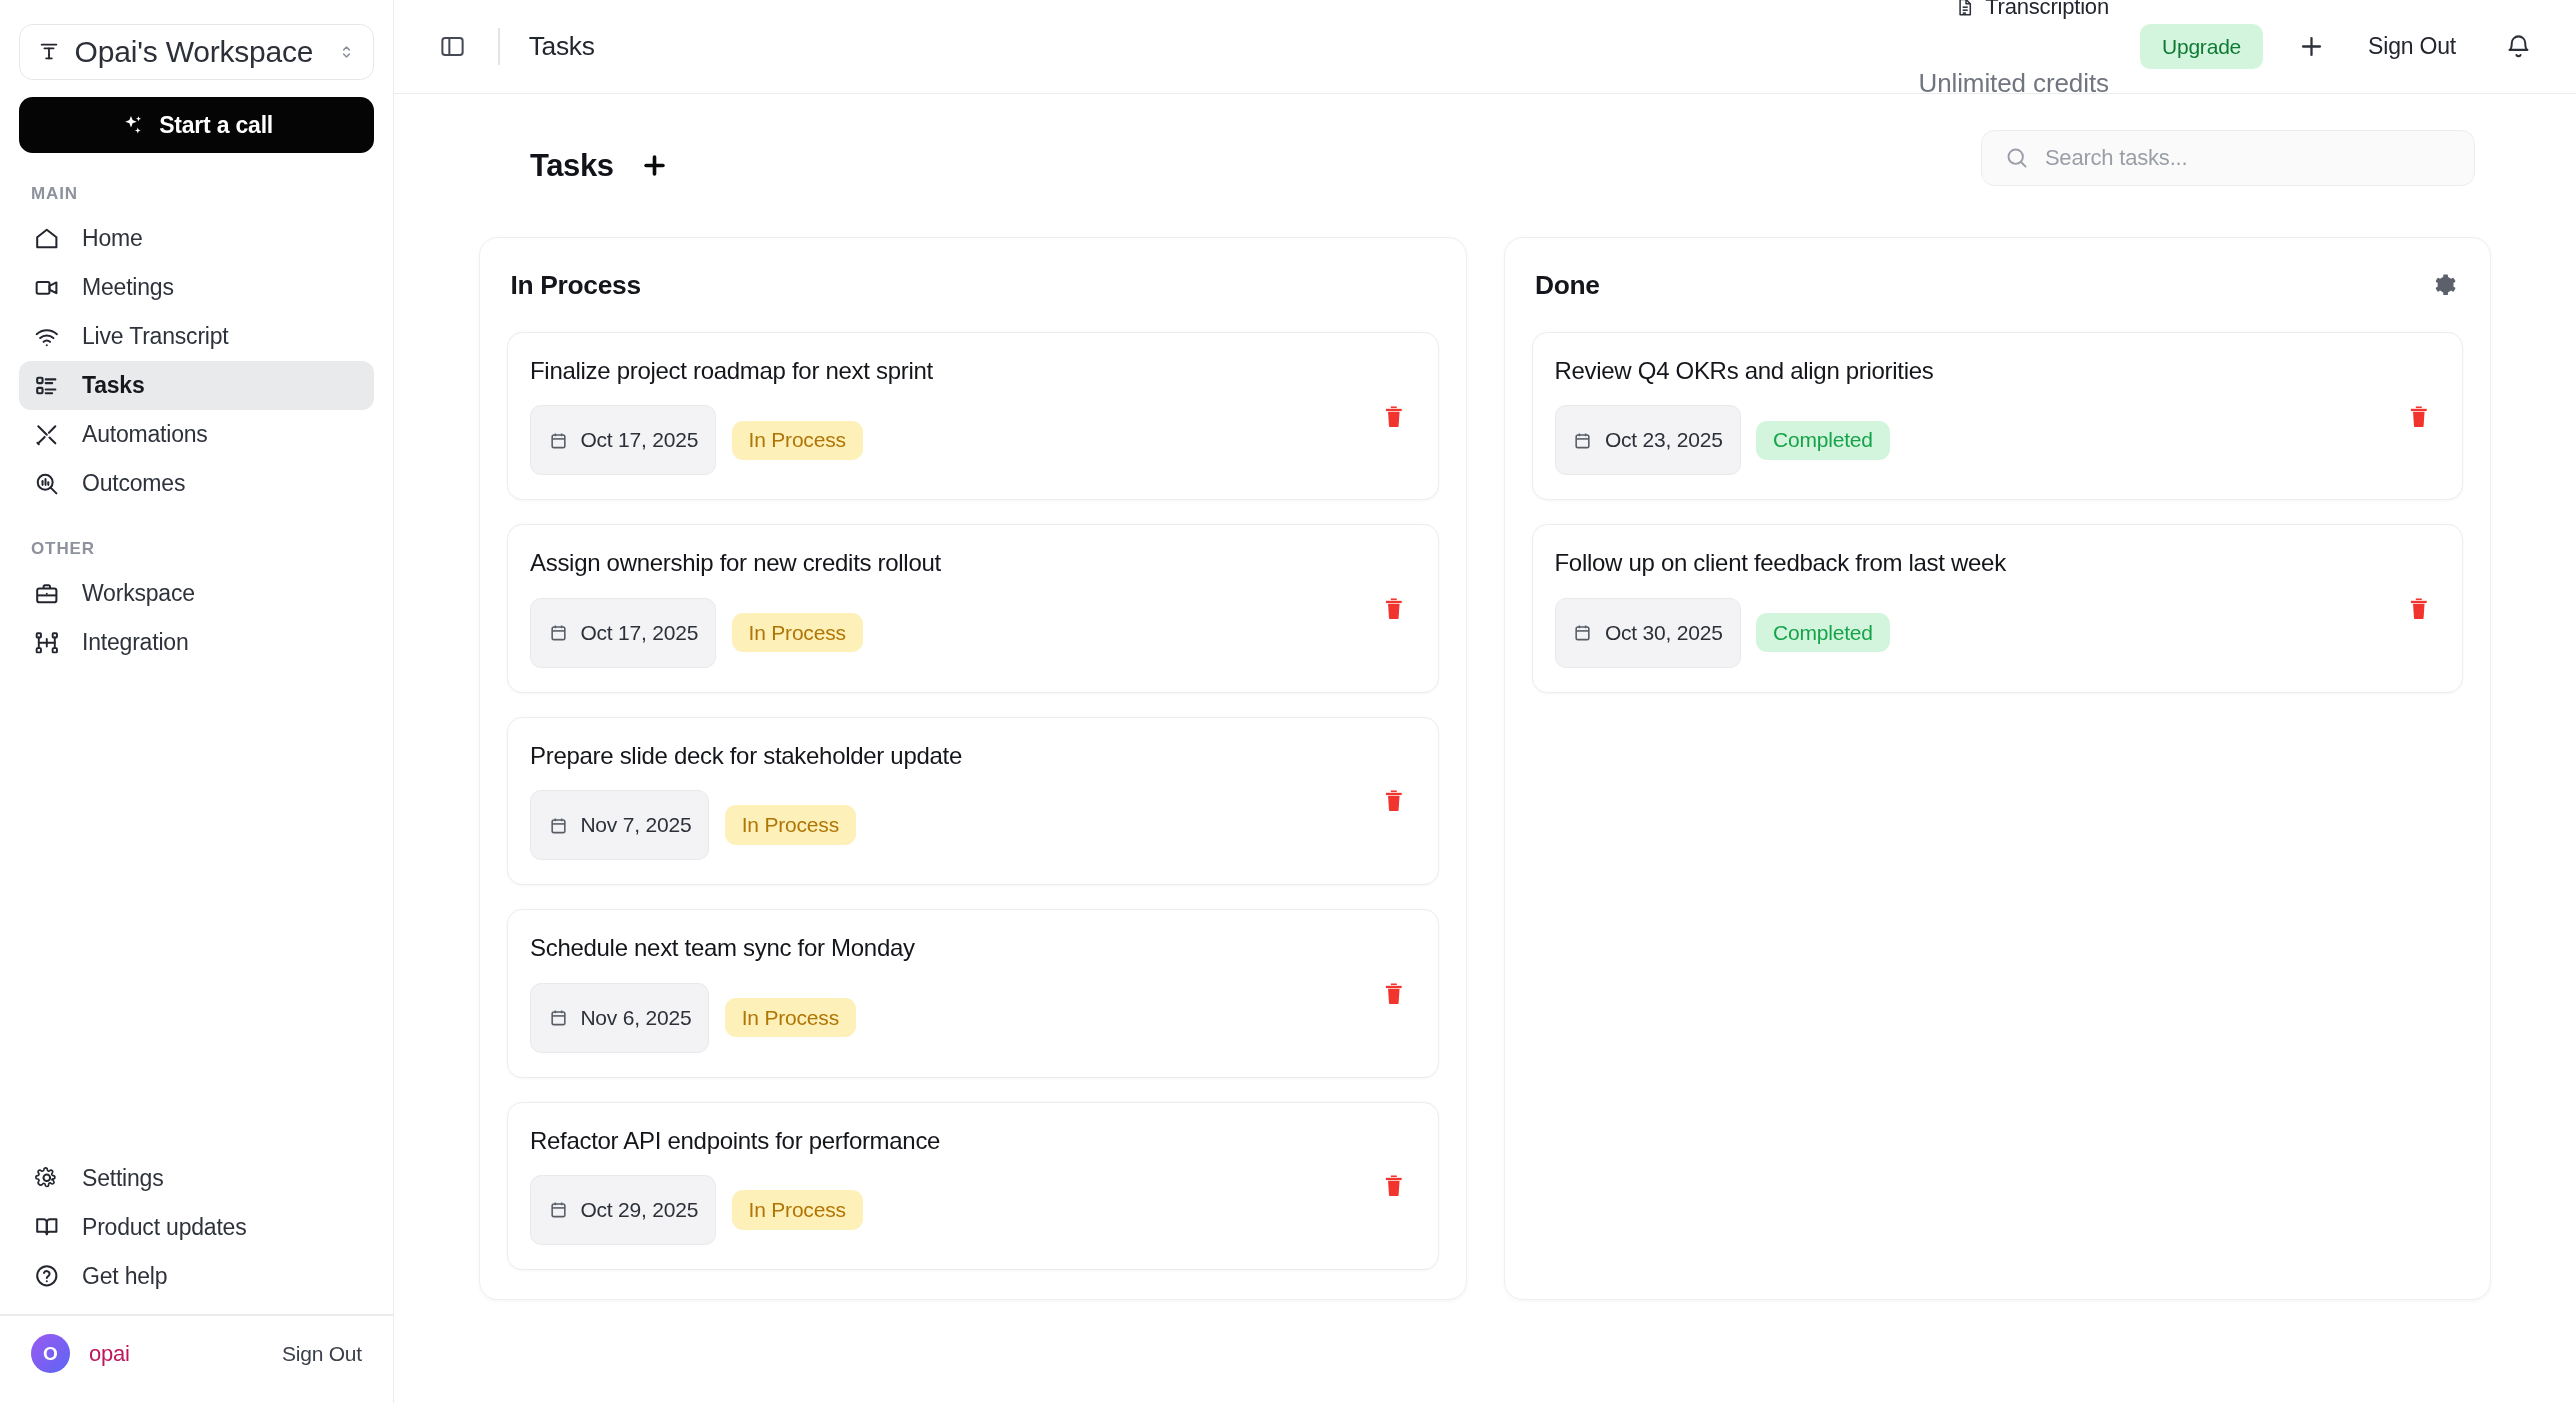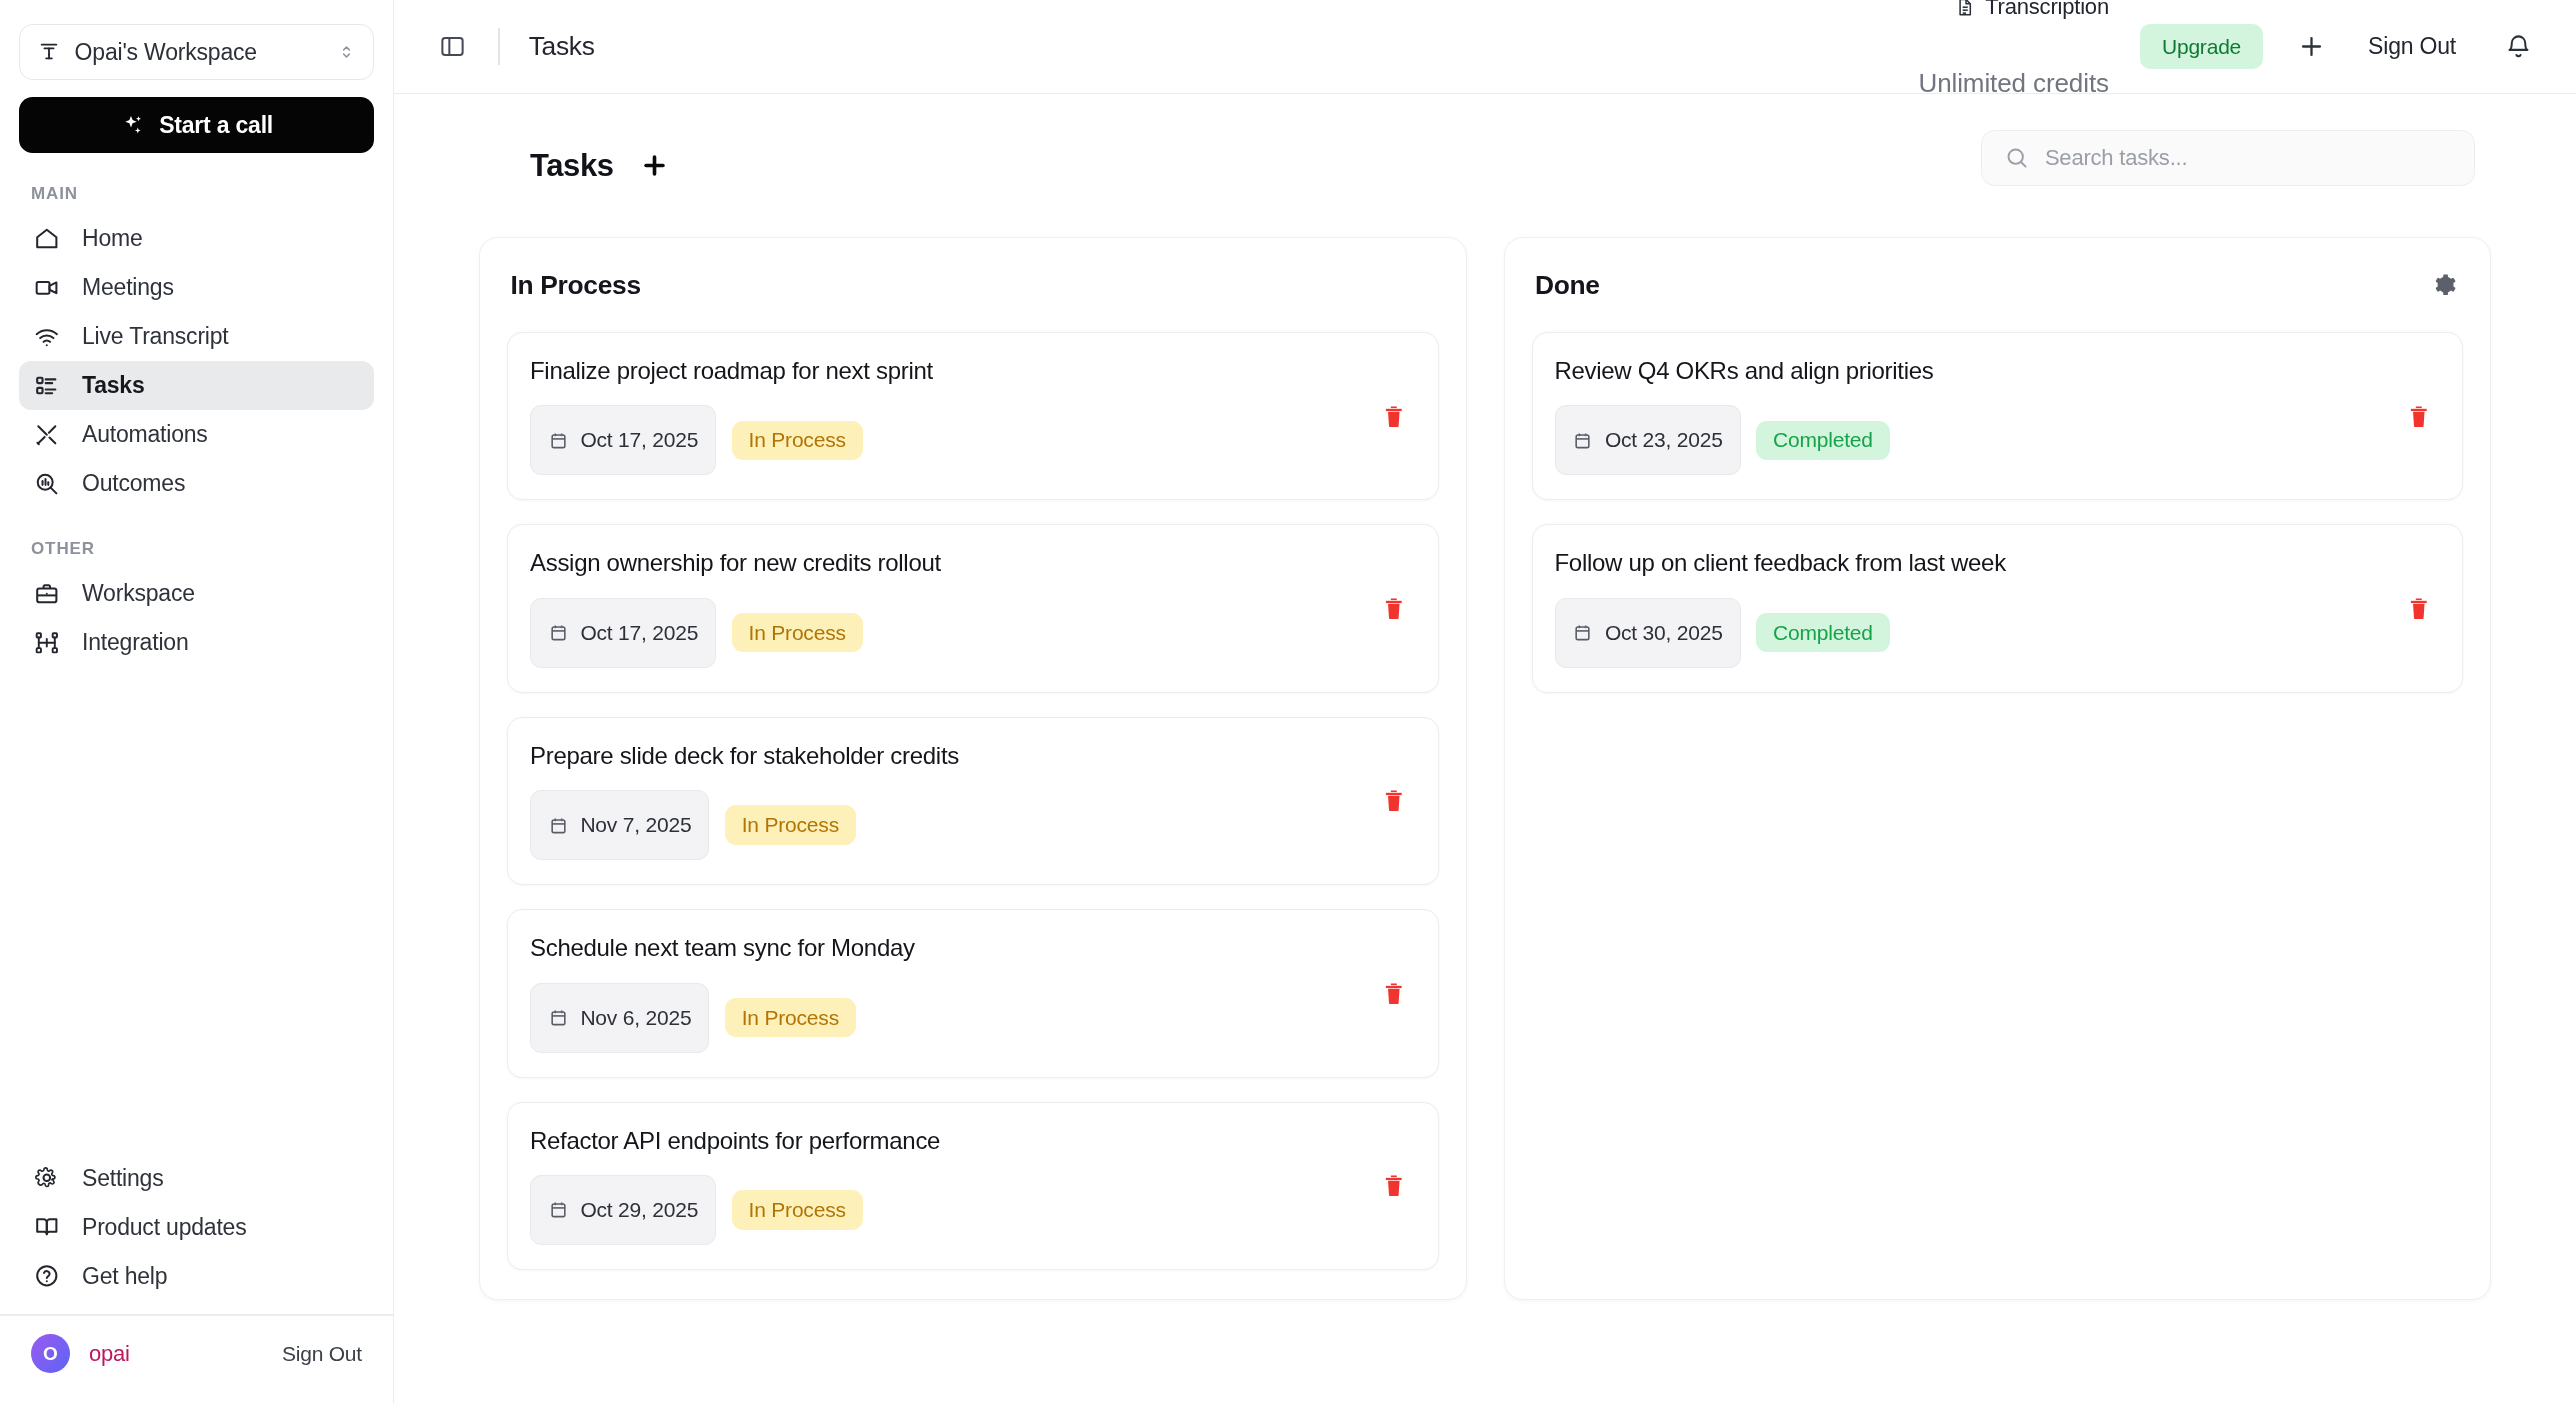--- a/index.html
+++ b/index.html
@@ -24,21 +24,21 @@
     margin: 24px 19px 0 19px;
     height: 56px;
     border: 1.7px solid #e7e7ea;
     border-radius: 13.6px;
     display: flex; align-items: center;
     padding: 0 17px;
     gap: 13.6px;
     background: #fff;
   }
   .ws-icon { width: 24px; height: 24px; flex: 0 0 24px; display:flex; align-items:center; justify-content:center; color:#23262e;}
-  .ws-name { font-size: 23px; color: #2c3038; font-weight: 400; flex: 1; letter-spacing: -0.2px; }
+  .ws-name { font-size: 30px; color: #2c3038; font-weight: 400; flex: 1; letter-spacing: -0.2px; }
   .ws-chev { width: 19px; height: 25.6px; flex: 0 0 19px; display:flex;align-items:center;justify-content:center;color:#8b8f99;}
 
   .start-call {
     margin: 17px 19px 0 19px;
     height: 56px;
     background: #050505;
     border-radius: 13.6px;
     display: flex; align-items: center; justify-content: center;
     gap: 13.6px;
     color: #fff;
@@ -500,21 +500,21 @@
             <span class="delete-btn">
               <svg width="25.6" height="27" viewBox="0 0 24 24" fill="currentColor">
                 <path d="M9.2 2.6h5.6v1.5H9.2z"></path>
                 <path d="M4.6 4.8h14.8v2.1H4.6z"></path>
                 <path d="M6.6 7.6h10.8l-.9 13.2a1.2 1.2 0 01-1.2 1.1H8.7a1.2 1.2 0 01-1.2-1.1z"></path>
               </svg>
             </span>
           </div>
 
           <div class="task-card">
-            <div class="task-title">Prepare slide deck for stakeholder credits</div>
+            <div class="task-title">Prepare slide deck for stakeholder update</div>
             <div class="task-meta">
               <span class="date-chip">
                 <span class="date-ico">
                   <svg width="19" height="19" viewBox="0 0 24 24" fill="none" stroke="currentColor" stroke-width="2" stroke-linejoin="round">
                     <rect x="4" y="5" width="16" height="16" rx="2.2"></rect>
                     <path d="M8 3.2v3.4"></path>
                       <path d="M16 3.2v3.4"></path>
                       <path d="M4 10h16"></path>
                   </svg>
                 </span>

